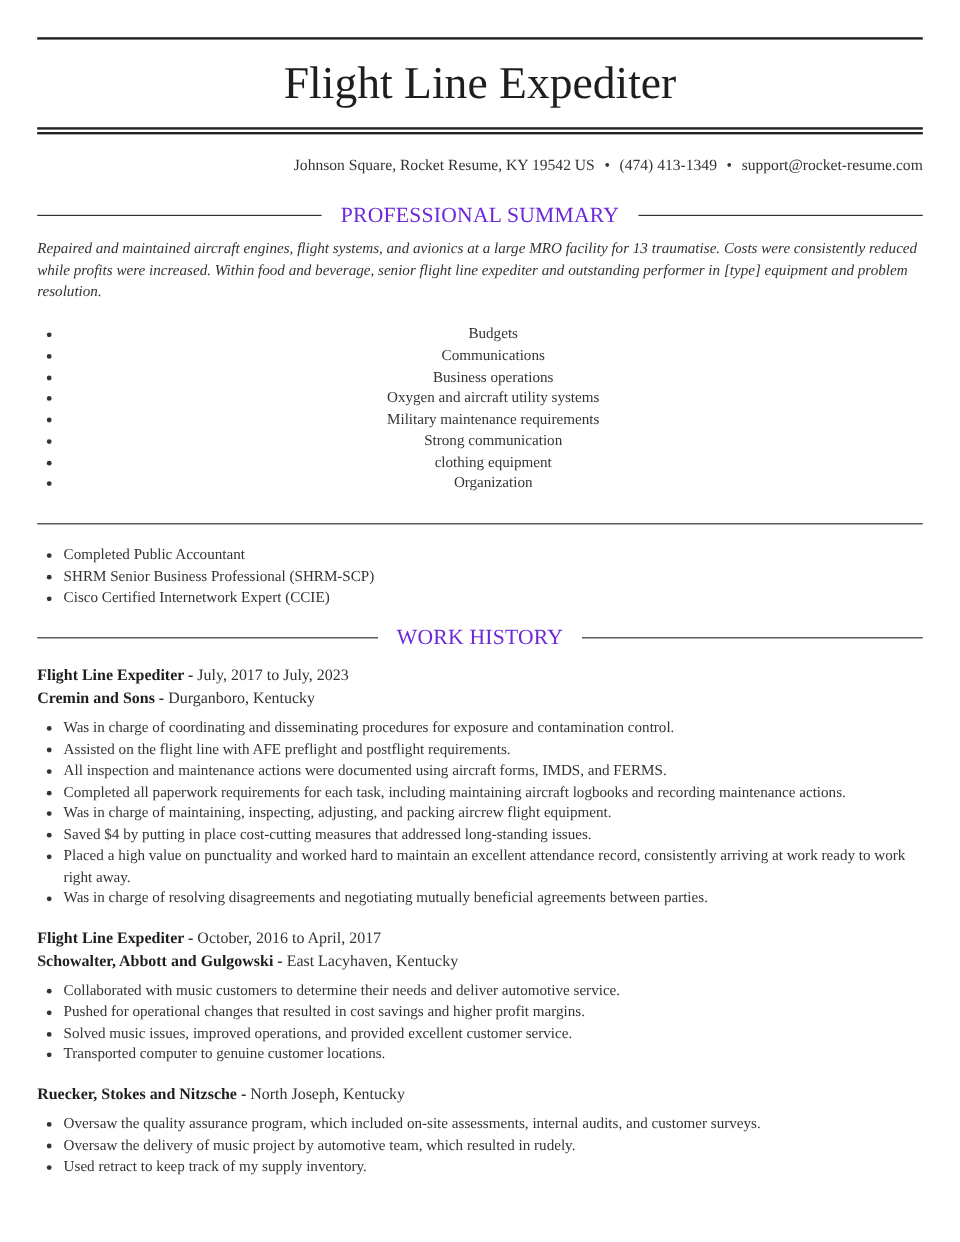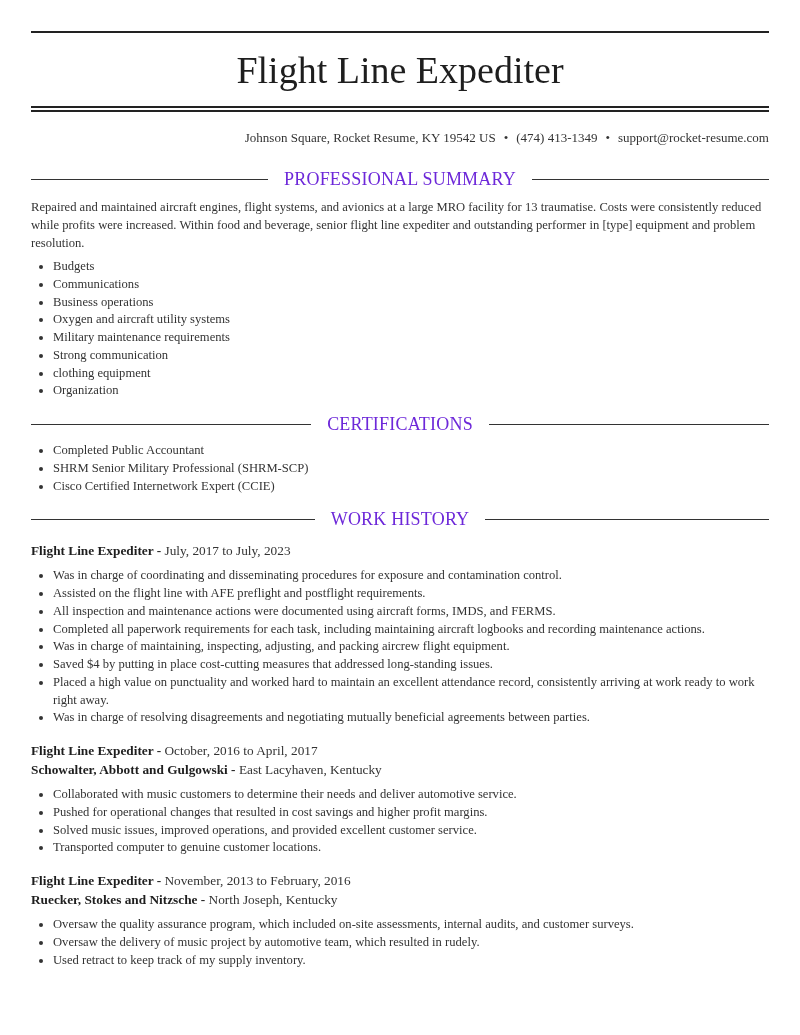--- a/index.html
+++ b/index.html
@@ -22,23 +22,23 @@
   }
   .contact .sep { margin: 0 8px; }
   .section-head {
     display: flex; align-items: center; margin-top: 20px; height: 24px;
   }
   .section-head .line { flex: 1; border-top: 1px solid #333; height: 0; }
   .section-head .title {
     font-size: 18px; color: #6d28d9; padding: 0 16px; letter-spacing: 0.2px; line-height: 24px;
   }
   .summary {
-    font-size: 12.6px; line-height: 18px; margin-top: 7px; color: #333;
+    font-size: 12.6px; line-height: 18px; margin-top: 7px; color: #333; font-style: italic;
   }
-  .skills { display: flex; margin-top: 6px; }
+  .skills { display: flex; margin-top: 18px; text-align: center; }
   .skills ul { flex: 1; }
   ul { margin: 0; padding-left: 22px; list-style: disc; }
   li { font-size: 12.6px; line-height: 17.75px; color: #333; }
   .certs { margin-top: 6px; }
   .job { margin-top: 10px; }
   .job + .job { margin-top: 14px; }
   .job-line { font-size: 13.3px; line-height: 19px; color: #333; }
   .job-line b { color: #1e1e1e; }
   .job ul { margin-top: 7px; }
 </style>
@@ -68,37 +68,37 @@
       <li>Oxygen and aircraft utility systems</li>
       <li>Military maintenance requirements</li>
       <li>Strong communication</li>
       <li>clothing equipment</li>
       <li>Organization</li>
     </ul>
   </div>
 
   <div class="section-head" style="margin-top:12px">
     <div class="line"></div>
-    <div class="title">CERTIFICATIONS</div>
     <div class="line"></div>
   </div>
   <ul class="certs">
     <li>Completed Public Accountant</li>
-    <li>SHRM Senior Military Professional (SHRM-SCP)</li>
+    <li>SHRM Senior Business Professional (SHRM-SCP)</li>
     <li>Cisco Certified Internetwork Expert (CCIE)</li>
   </ul>
 
   <div class="section-head" style="margin-top:12px">
     <div class="line"></div>
     <div class="title">WORK HISTORY</div>
     <div class="line"></div>
   </div>
 
   <div class="job">
     <div class="job-line"><b>Flight Line Expediter</b><b style="white-space:pre"> - </b><span>July, 2017 to July, 2023</span></div>
+    <div class="job-line"><b>Cremin and Sons</b><b style="white-space:pre"> - </b><span>Durganboro, Kentucky</span></div>
     <ul>
       <li>Was in charge of coordinating and disseminating procedures for exposure and contamination control.</li>
       <li>Assisted on the flight line with AFE preflight and postflight requirements.</li>
       <li>All inspection and maintenance actions were documented using aircraft forms, IMDS, and FERMS.</li>
       <li>Completed all paperwork requirements for each task, including maintaining aircraft logbooks and recording maintenance actions.</li>
       <li>Was in charge of maintaining, inspecting, adjusting, and packing aircrew flight equipment.</li>
       <li>Saved $4 by putting in place cost-cutting measures that addressed long-standing issues.</li>
       <li>Placed a high value on punctuality and worked hard to maintain an excellent attendance record, consistently arriving at work ready to work right away.</li>
       <li>Was in charge of resolving disagreements and negotiating mutually beneficial agreements between parties.</li>
     </ul>
@@ -109,21 +109,20 @@
     <div class="job-line"><b>Schowalter, Abbott and Gulgowski</b><b style="white-space:pre"> - </b><span>East Lacyhaven, Kentucky</span></div>
     <ul>
       <li>Collaborated with music customers to determine their needs and deliver automotive service.</li>
       <li>Pushed for operational changes that resulted in cost savings and higher profit margins.</li>
       <li>Solved music issues, improved operations, and provided excellent customer service.</li>
       <li>Transported computer to genuine customer locations.</li>
     </ul>
   </div>
 
   <div class="job">
-    <div class="job-line"><b>Flight Line Expediter</b><b style="white-space:pre"> - </b><span>November, 2013 to February, 2016</span></div>
     <div class="job-line"><b>Ruecker, Stokes and Nitzsche</b><b style="white-space:pre"> - </b><span>North Joseph, Kentucky</span></div>
     <ul>
       <li>Oversaw the quality assurance program, which included on-site assessments, internal audits, and customer surveys.</li>
       <li>Oversaw the delivery of music project by automotive team, which resulted in rudely.</li>
       <li>Used retract to keep track of my supply inventory.</li>
     </ul>
   </div>
 </div>
 
 </body></html>

